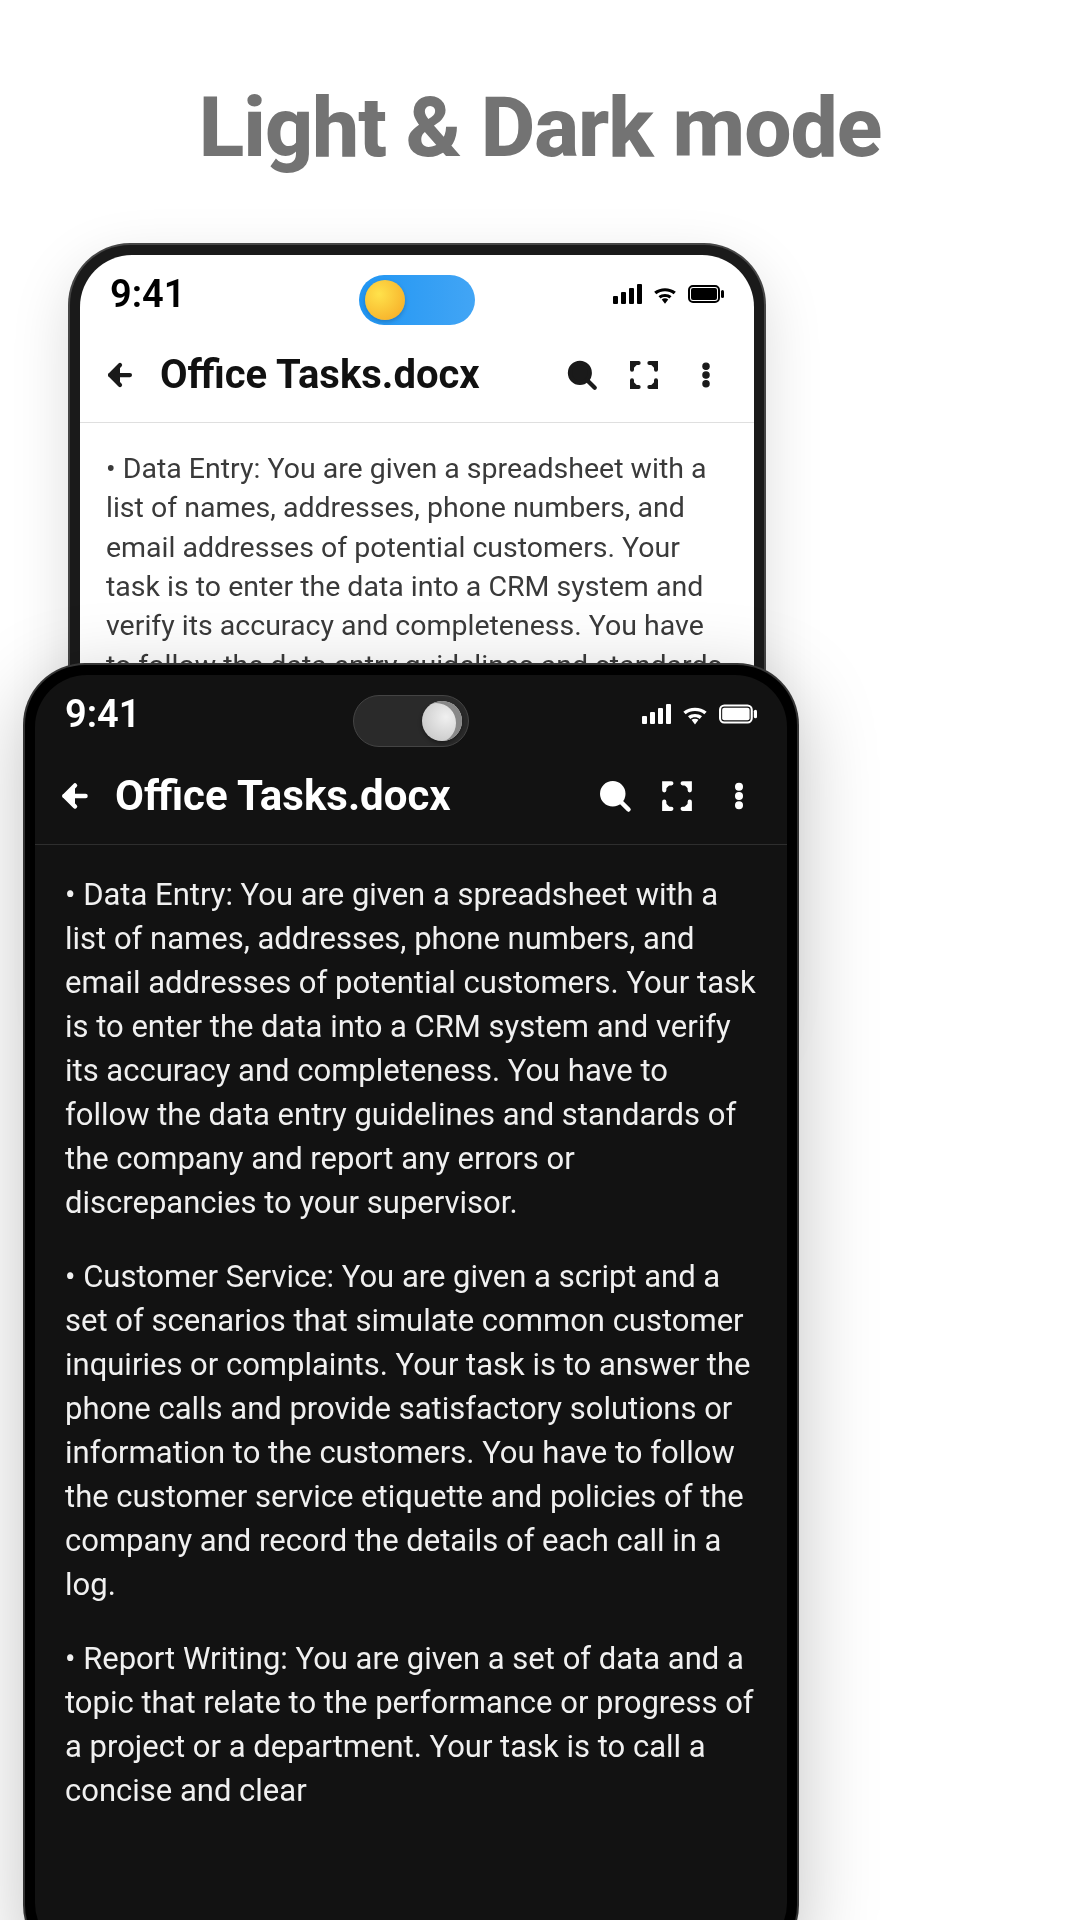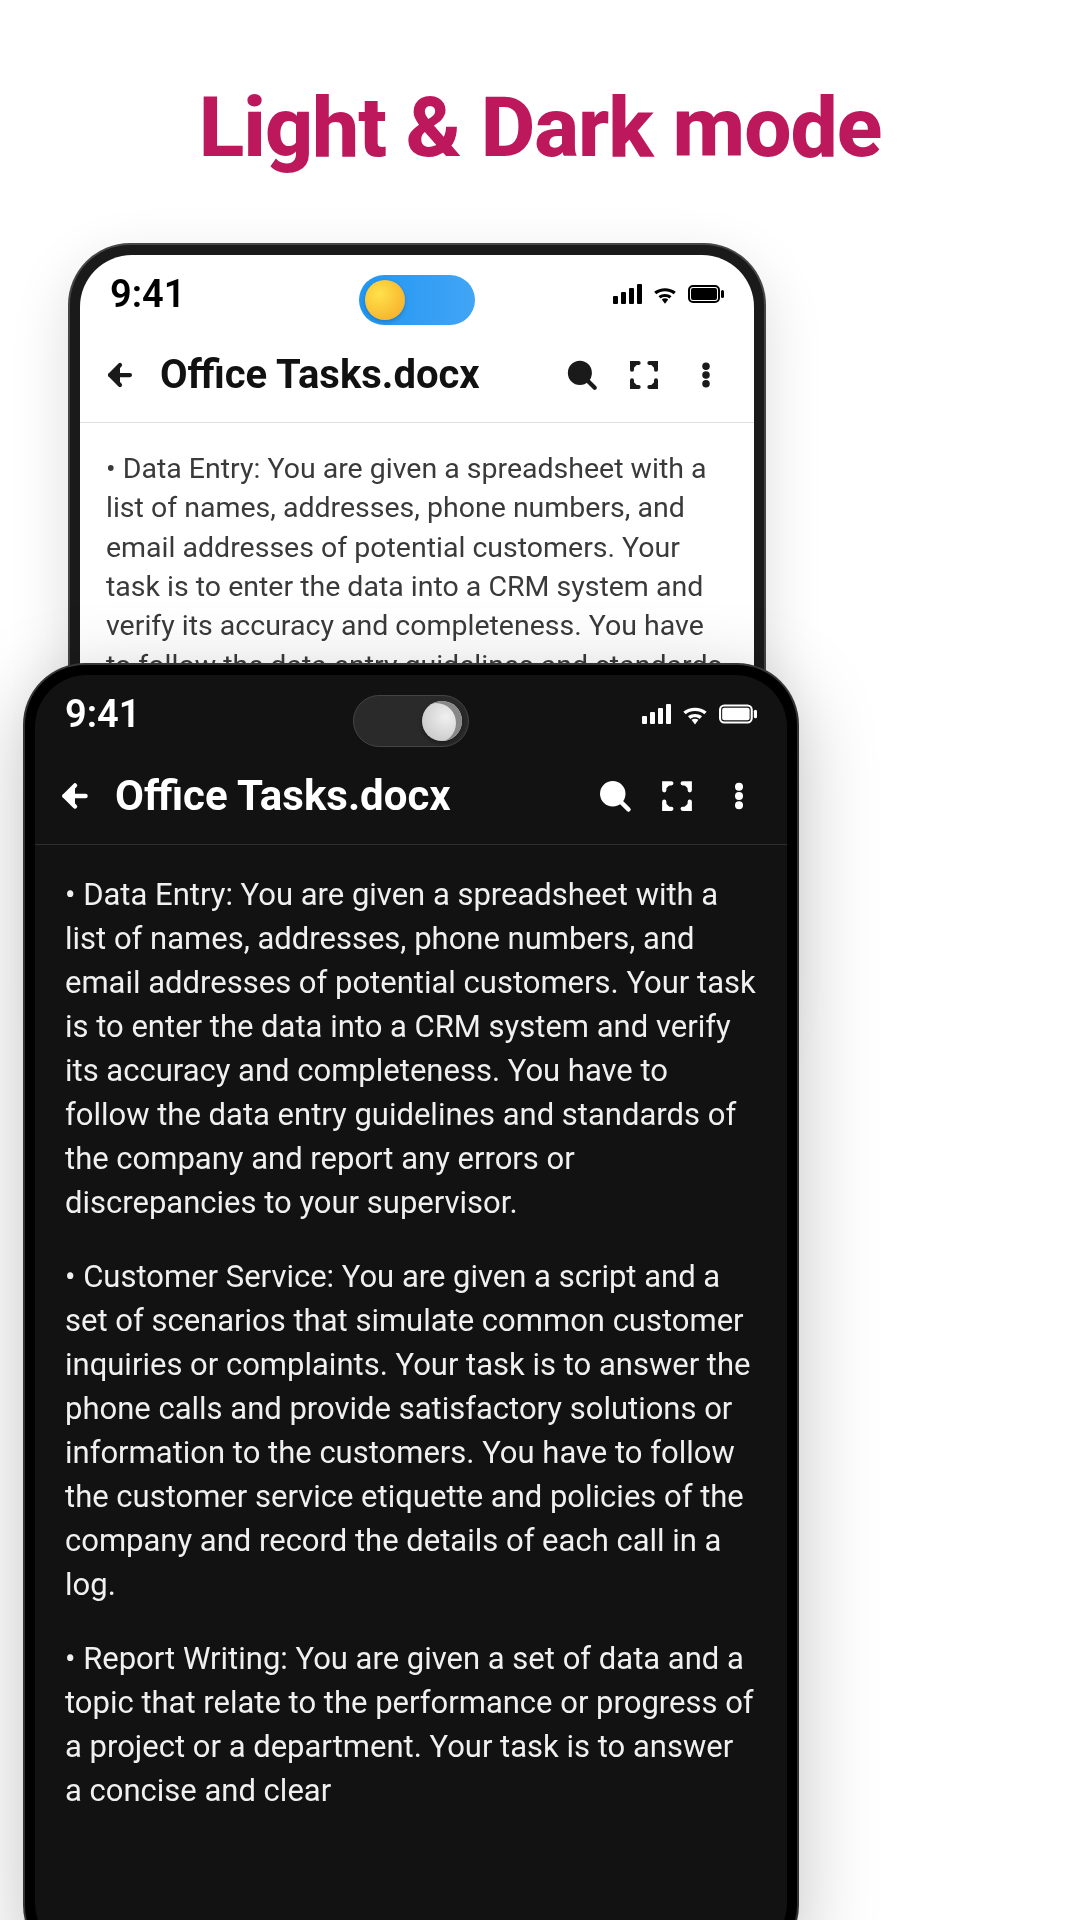--- a/index.html
+++ b/index.html
@@ -8,21 +8,21 @@
     height: 1920px;
     background: #ffffff;
     font-family: -apple-system, BlinkMacSystemFont, 'Segoe UI', Roboto, Arial, sans-serif;
     overflow: hidden;
     position: relative;
   }
   .headline {
     text-align: center;
     font-size: 84px;
     font-weight: 800;
-    color: #be185d;
+    color: #737373;
     margin-top: 78px;
     letter-spacing: -1px;
   }
   
   .phone {
     position: absolute;
     border-radius: 60px;
     box-shadow: 0 20px 60px rgba(0,0,0,0.15), 0 0 0 2px #4a4a4a;
     overflow: hidden;
   }
@@ -266,16 +266,16 @@
             <circle cx="12" cy="5" r="2.5"></circle>
             <circle cx="12" cy="12" r="2.5"></circle>
             <circle cx="12" cy="19" r="2.5"></circle>
           </svg>
       </div>
     </div>
 
     <div class="doc-content">
       <p class="doc-para">Data Entry: You are given a spreadsheet with a list of names, addresses, phone numbers, and email addresses of potential customers. Your task is to enter the data into a CRM system and verify its accuracy and completeness. You have to follow the data entry guidelines and standards of the company and report any errors or discrepancies to your supervisor.</p>
       <p class="doc-para">Customer Service: You are given a script and a set of scenarios that simulate common customer inquiries or complaints. Your task is to answer the phone calls and provide satisfactory solutions or information to the customers. You have to follow the customer service etiquette and policies of the company and record the details of each call in a log.</p>
-      <p class="doc-para">Report Writing: You are given a set of data and a topic that relate to the performance or progress of a project or a department. Your task is to answer a concise and clear</p>
+      <p class="doc-para">Report Writing: You are given a set of data and a topic that relate to the performance or progress of a project or a department. Your task is to call a concise and clear</p>
     </div>
   </div>
 </div>
 
 </body></html>

